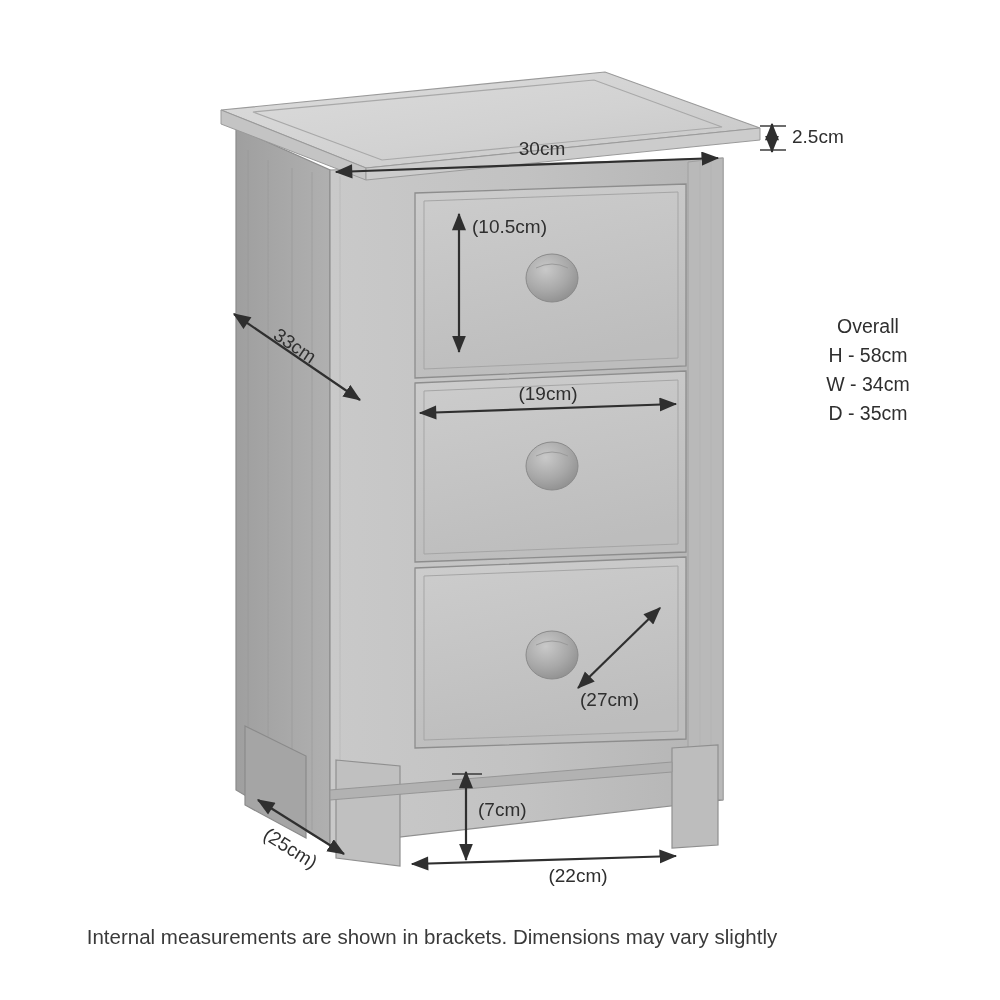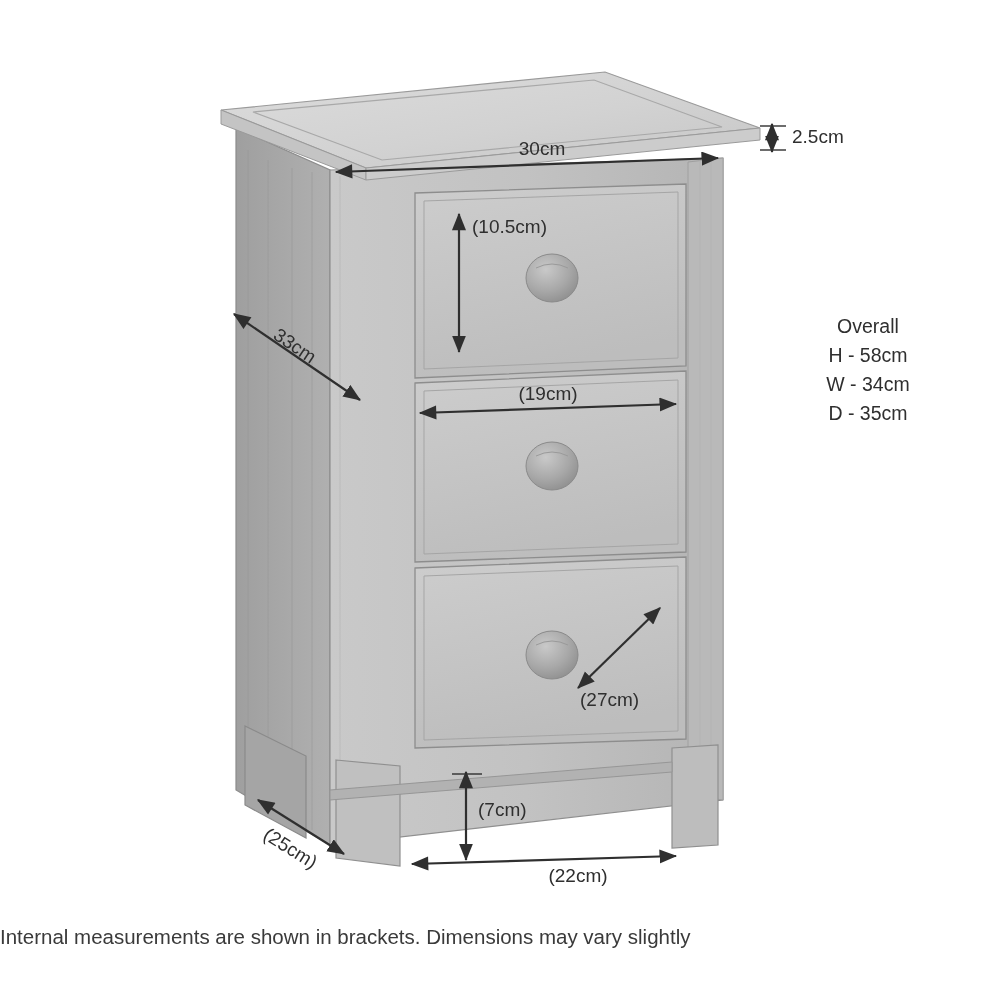--- a/index.html
+++ b/index.html
@@ -36,20 +36,21 @@
   .overall-text {
     font-family: "Liberation Sans", sans-serif;
     font-size: 19.5px;
     fill: #2f2f2f;
   }
   .footnote {
     position: absolute;
     left: 0;
     top: 922px;
     width: 864px;
+    text-align: center;
     font-size: 20.5px;
     line-height: 30px;
     color: #3a3a3a;
   }
   .footnote div { white-space: nowrap; }
 </style>
 </head>
 <body>
 
 <div id="stage">

